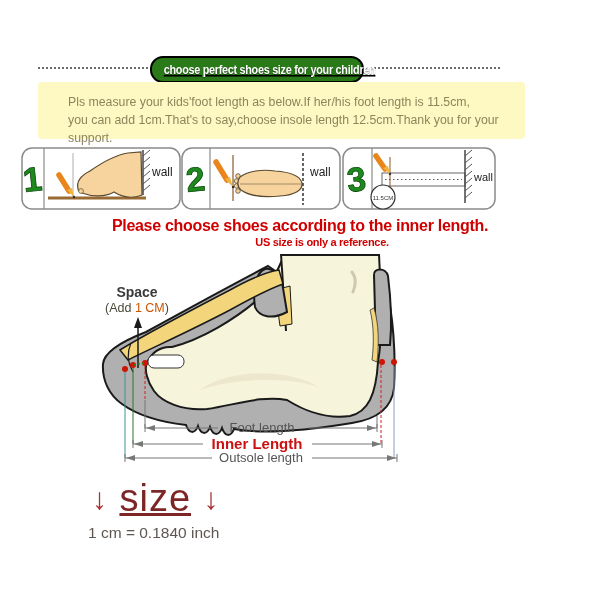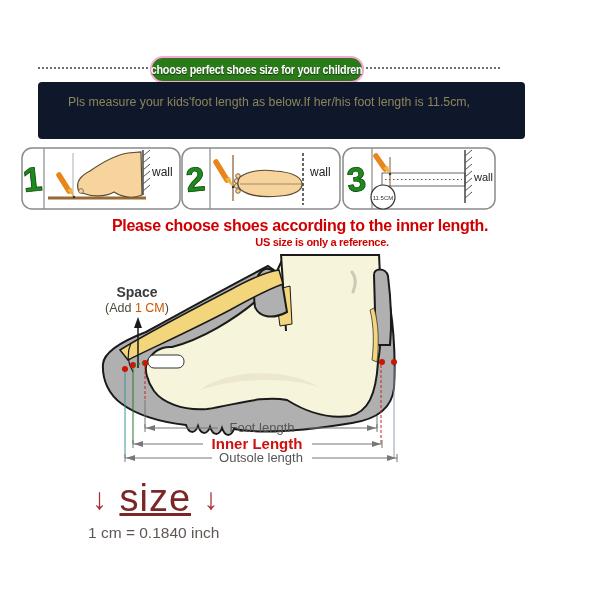--- a/index.html
+++ b/index.html
@@ -10,33 +10,33 @@
   }
   .abs{position:absolute;}
 
   
   .dotted-line{
     position:absolute;left:38px;top:67px;width:462px;height:0;
     border-top:2px dotted #6b6b6b;
   }
   .banner-pill{
     position:absolute;left:150px;top:56px;width:210px;height:23px;
-    background:#2a7a1a;border:2px solid #f9a8d4;border-radius:13px;
-    display:flex;align-items:center;justify-content:center;
+    background:#2a7a1a;border:2px solid #000000;border-radius:13px;
+    display:flex;align-items:center;justify-content:flex-start;text-decoration:underline;
   }
   .banner-pill span{
     color:#ffffff;font-weight:bold;font-size:12px;white-space:nowrap;
     letter-spacing:-0.3px;transform:scaleX(0.9);
     text-shadow:0 1px 1px rgba(0,0,0,0.55);
   }
 
   
   .intro-box{
     position:absolute;left:38px;top:82px;width:487px;height:57px;
-    background:#0f172a;border-radius:4px;
+    background:#fef9c3;border-radius:4px;
     color:#8d855c;font-size:12.3px;line-height:18px;
     padding:11px 0 0 30px;box-sizing:border-box;
   }
 
   
   .notice{
     position:absolute;left:0;top:217px;width:600px;text-align:center;
     color:#d00000;font-weight:bold;
   }
   .notice .l1{font-size:16px;letter-spacing:-0.3px;line-height:17px;}
@@ -60,20 +60,21 @@
 </head>
 <body>
 
 <div class="dotted-line"></div>
 <div class="banner-pill">
   <span>choose perfect shoes size for your children</span>
 </div>
 
 <div class="intro-box">
   <div>Pls measure your kids'foot length as below.If her/his foot length is 11.5cm,</div>
+  <div>you can add 1cm.That's to say,choose insole length 12.5cm.Thank you for your support.</div>
 </div>
 
 <svg class="abs" style="left:0;top:145px;" width="520" height="70" viewBox="0 0 520 70">
 
   <g>
     <rect x="22" y="3" width="158" height="61" rx="10" fill="#ffffff" stroke="#8a8a8a" stroke-width="1.5"></rect>
     <line x1="44" y1="3" x2="44" y2="64" stroke="#8a8a8a" stroke-width="1.2"></line>
     <text x="33" y="46" font-size="34" font-weight="bold" fill="#1e8a1e" stroke="#0a4a0a" stroke-width="0.8" text-anchor="middle" transform="rotate(-6 33 40)">1</text>
 
     <line x1="48" y1="53" x2="146" y2="53" stroke="#9a6a33" stroke-width="3"></line>

